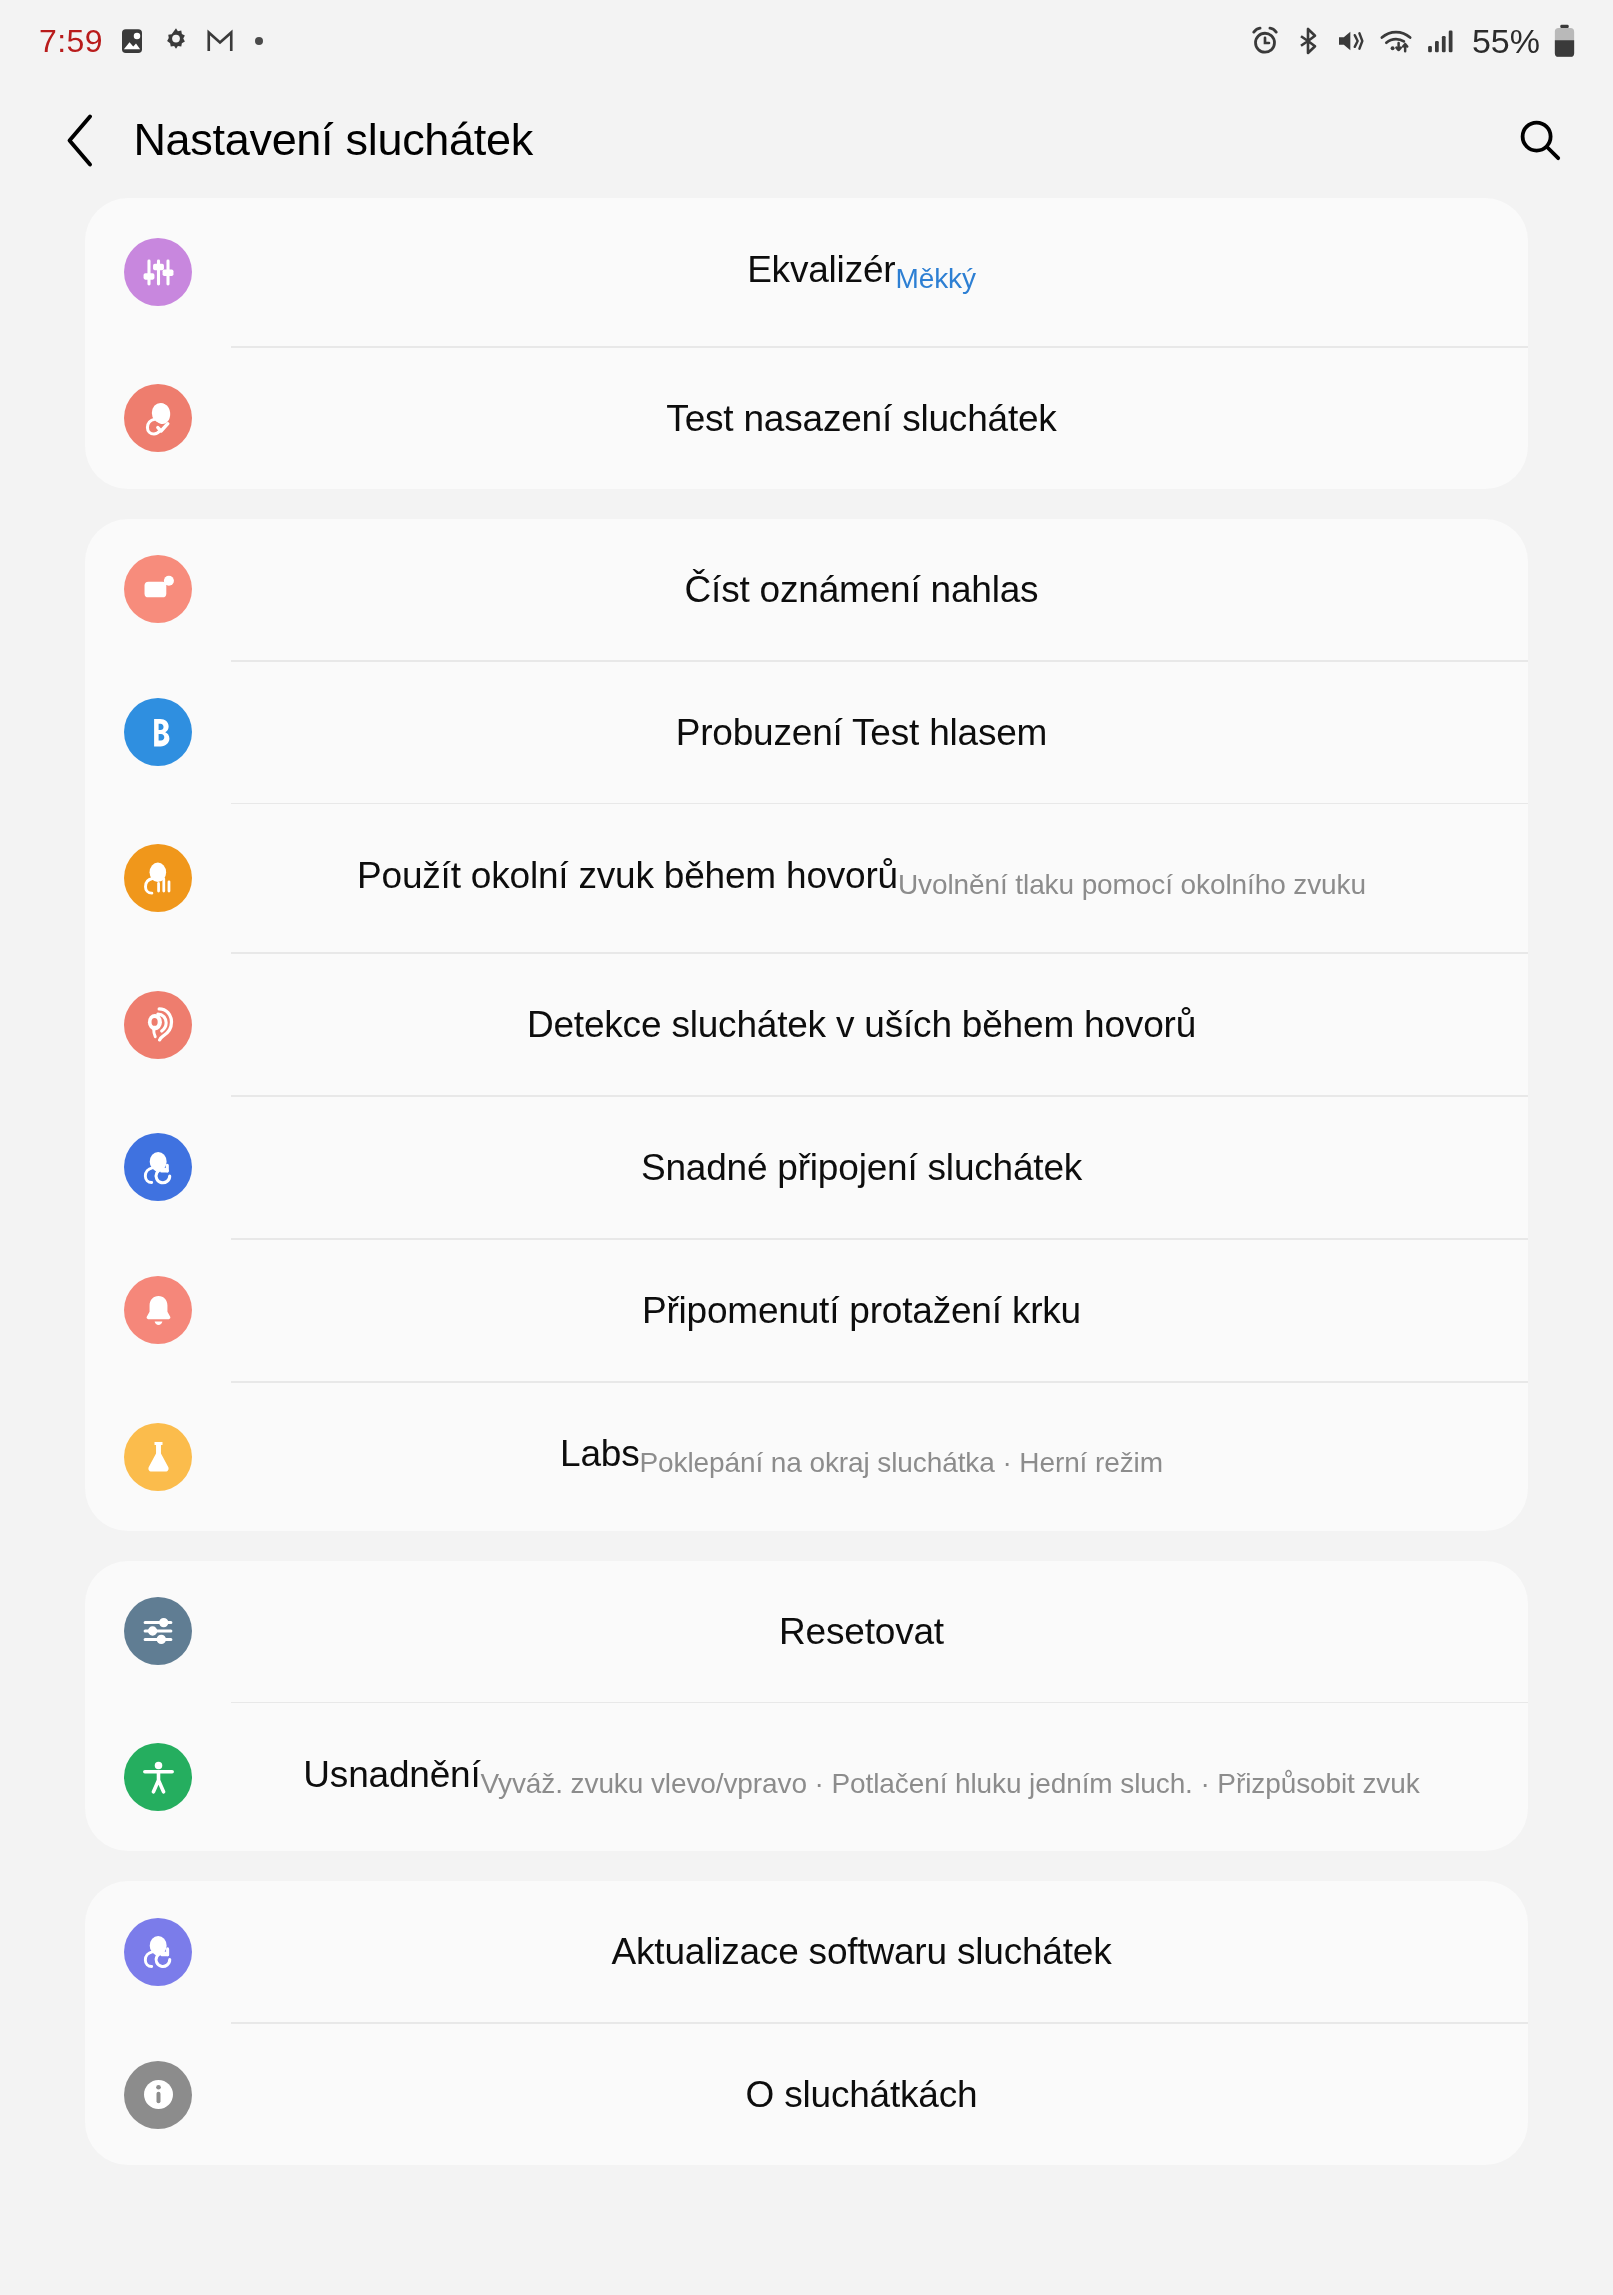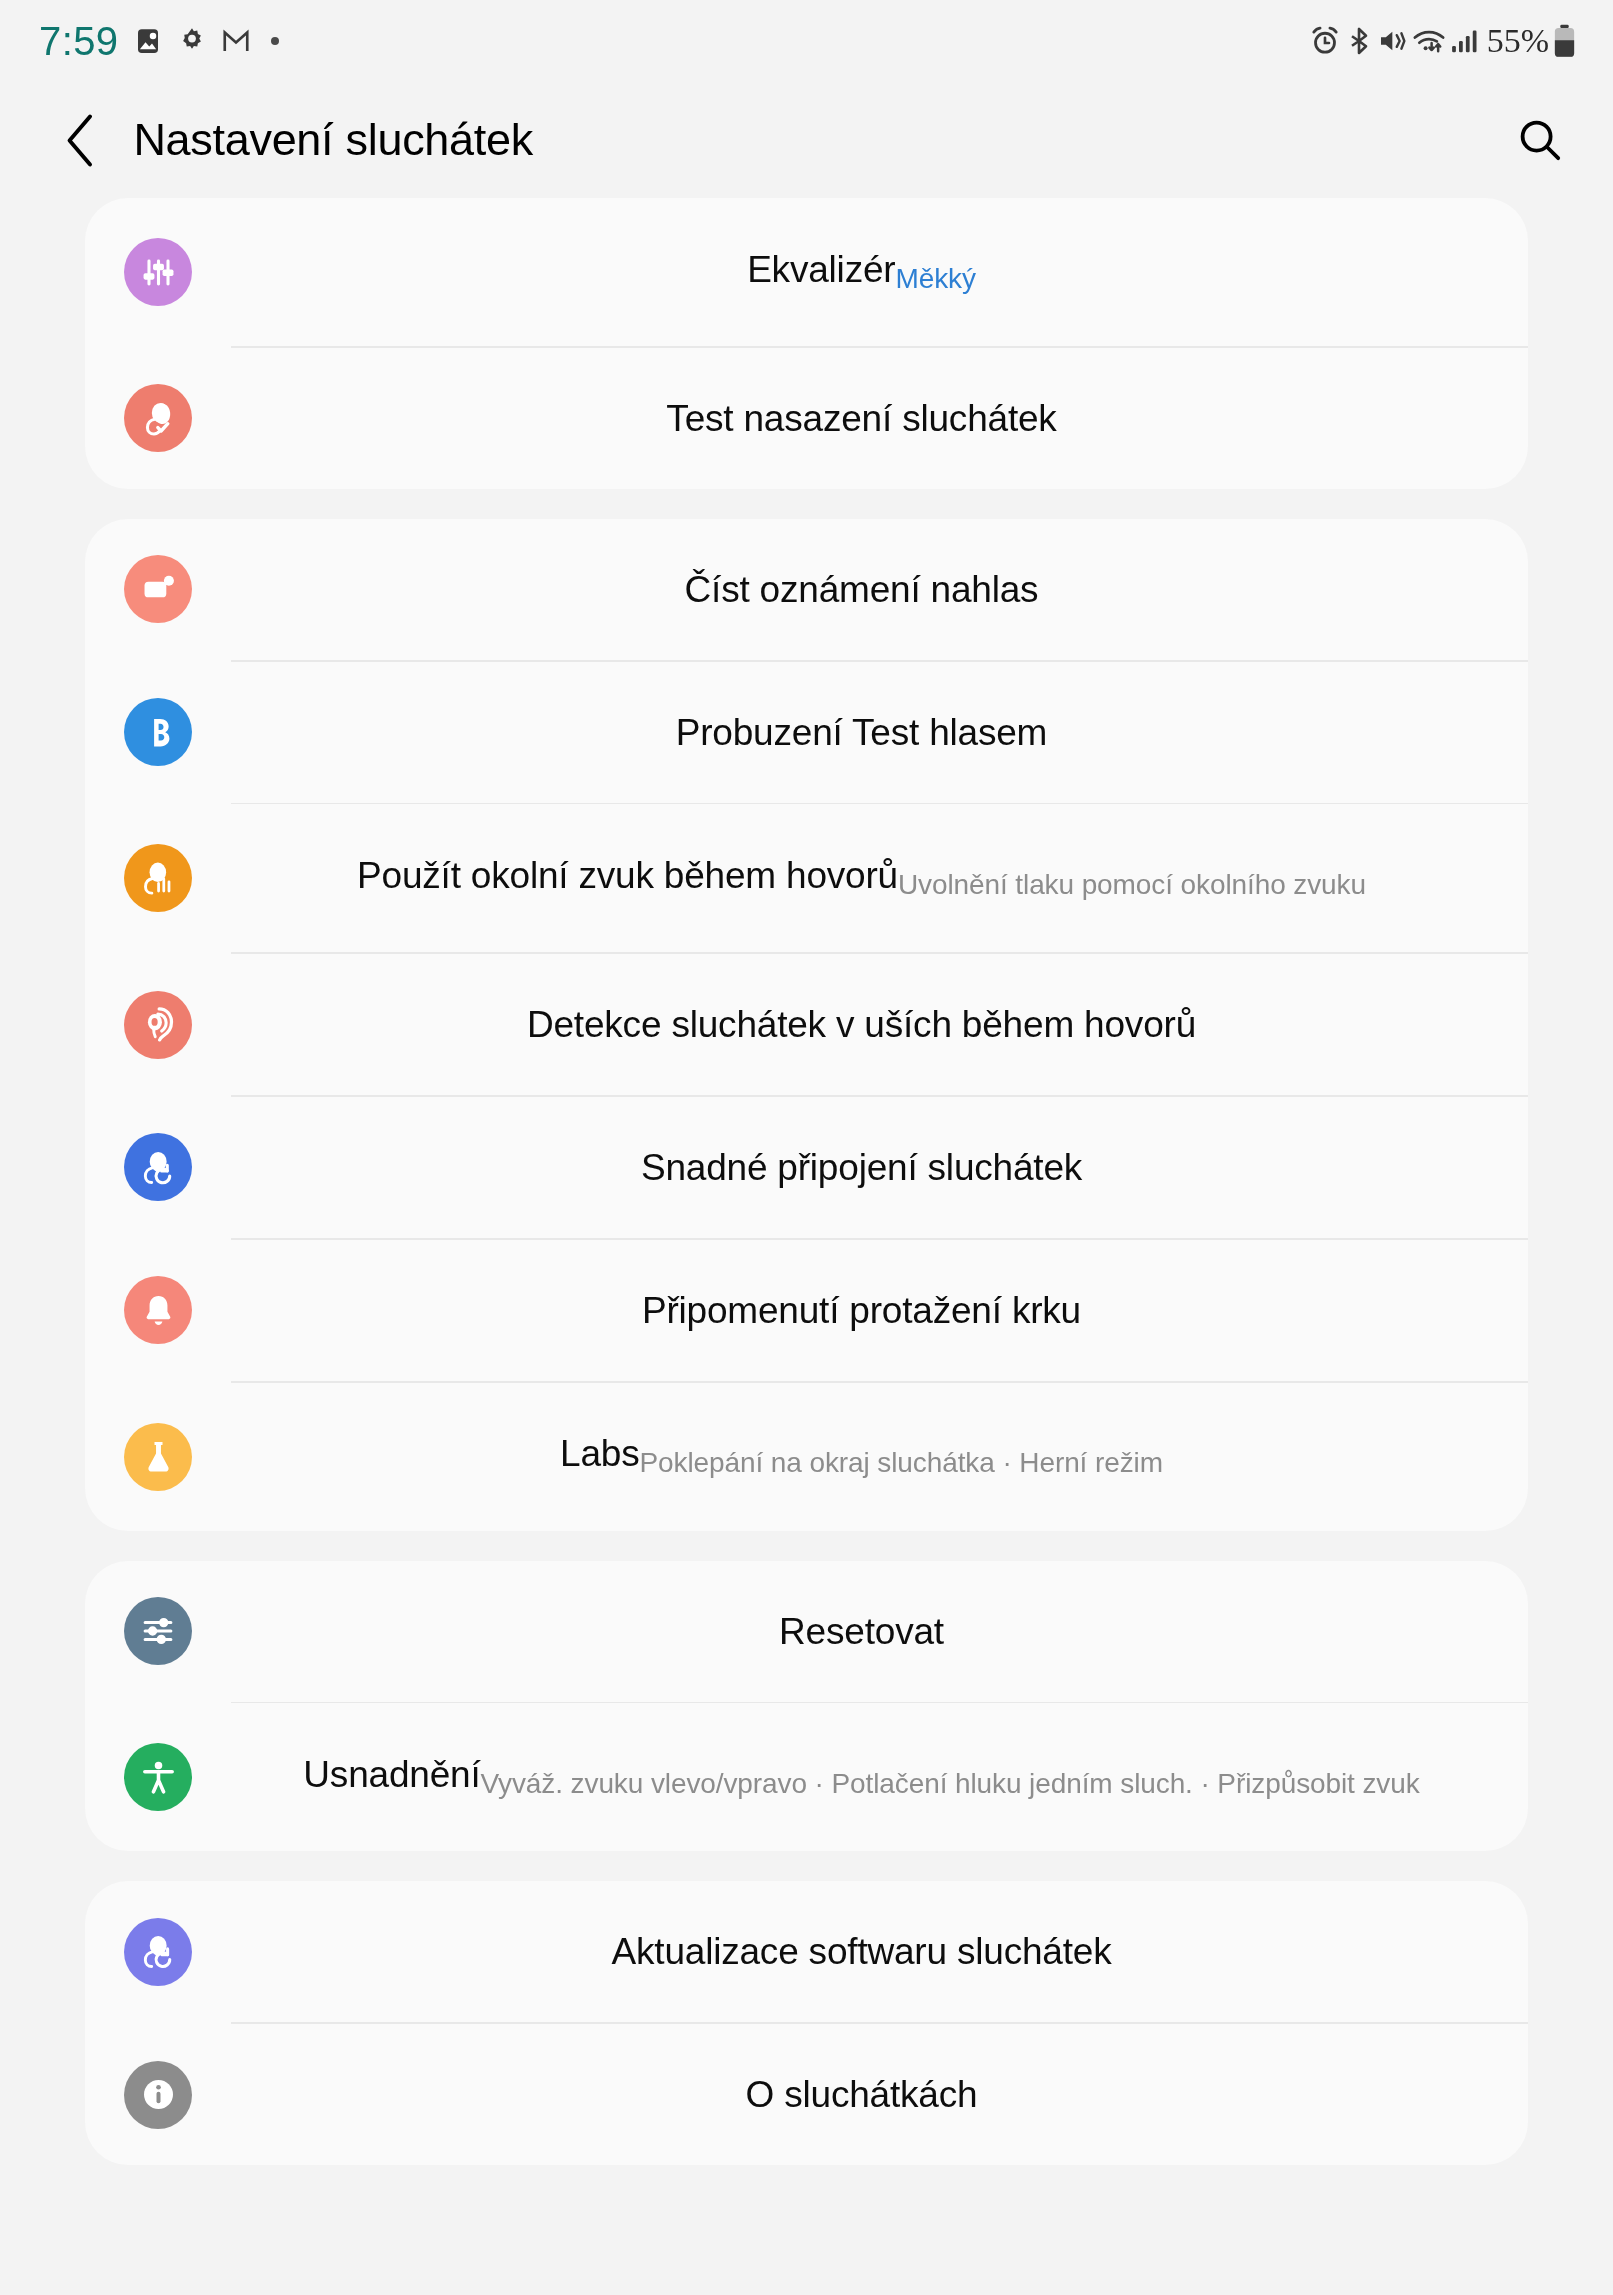--- a/index.html
+++ b/index.html
@@ -12,22 +12,22 @@
   body { position:relative; overflow:hidden; }
 
   
   .statusbar{
     height:82px; width:100%;
     display:flex; align-items:center; justify-content:space-between;
     padding:0 36px 0 39px;
     color:#3A3A3A;
   }
   .sb-left{ display:flex; align-items:center; gap:14.2px; }
-  .sb-clock{ font-size:40px; letter-spacing:0.4px; color:#0f766e; font-weight:400;}
-  .sb-right{ display:flex; align-items:center; gap:3px;font-family:Liberation Serif, serif; }
+  .sb-clock{ font-size:32px; letter-spacing:0.4px; color:#b91c1c; font-weight:400;}
+  .sb-right{ display:flex; align-items:center; gap:12px; }
   .sb-pct{ font-size:34px; color:#2B2B2B; margin-left:4.5px; }
   .sb-ico{ display:inline-flex; align-items:center; justify-content:center; }
   .dot-sep{ width:8px; height:8px; border-radius:50%; background:#4A4A4A; margin-left:5.3px;}
 
   
   .header{
     height:116px; width:100%;
     display:flex; align-items:center;
     padding:0 39px 0 50px;
   }

